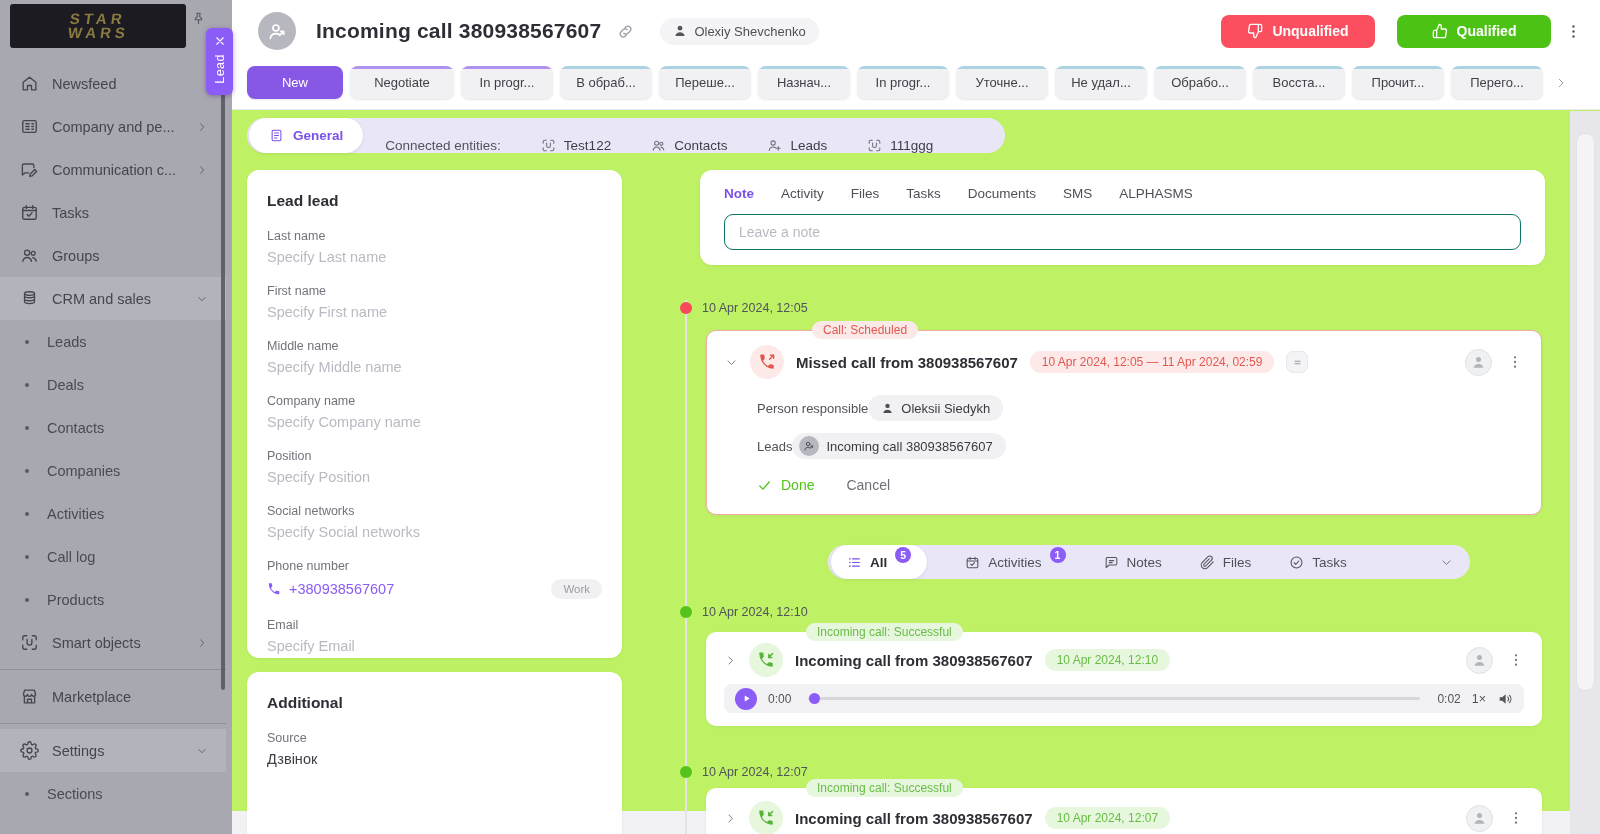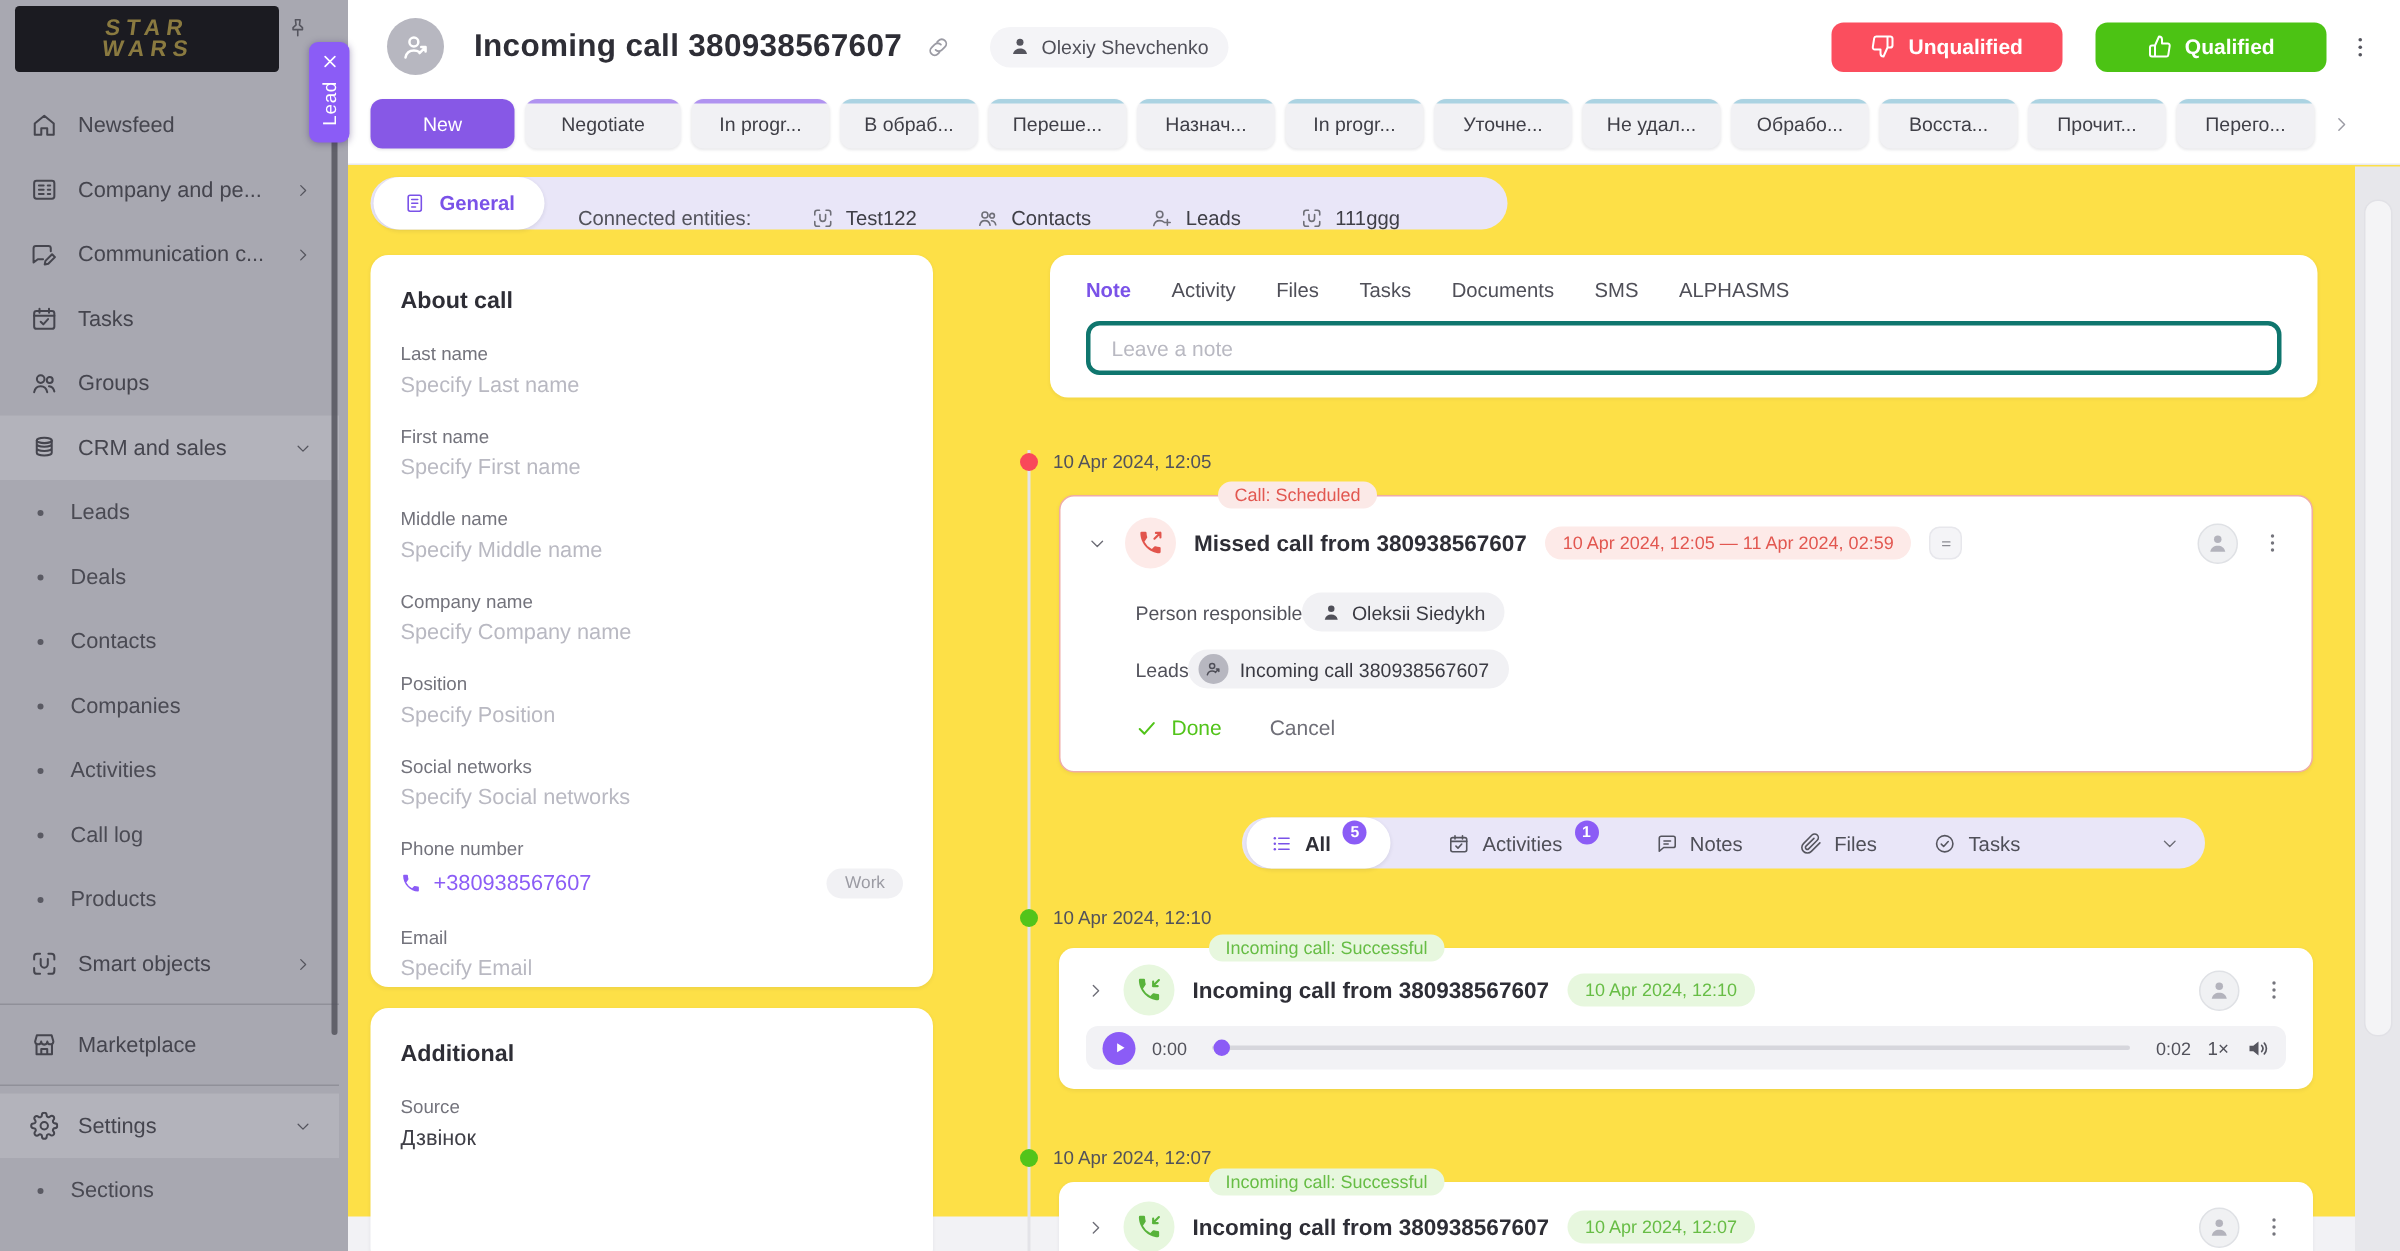--- a/index.html
+++ b/index.html
@@ -25,21 +25,21 @@
   .nav-divider{height:1px;background:rgba(90,90,100,.30);margin:5px 0}
   .side-scroll{position:absolute;right:7px;top:90px;width:4px;height:600px;border-radius:2px;background:#55555e;opacity:.85}
 
   
   .lead-tab{position:absolute;left:206px;top:28px;width:27px;height:67px;background:#8b5cf6;border-radius:6px;z-index:3;
             display:flex;flex-direction:column;align-items:center;padding-top:7px;gap:7px;color:#fff;box-shadow:0 1px 5px rgba(40,20,90,.35)}
   .lead-tab svg{width:12px;height:12px;stroke-width:2.2}
   .lead-tab .txt{writing-mode:vertical-rl;transform:rotate(180deg);font-size:12.5px;letter-spacing:.5px}
 
   
-  .main{position:absolute;left:232px;top:0;right:0;height:811px;background:#fde047}
+  .main{position:absolute;left:232px;top:0;right:0;height:811px;background:#bef264}
   .topbar{position:absolute;left:0;top:0;right:0;height:110px;background:#fff;border-bottom:1px solid #e9e9ee}
   .title-row{position:absolute;left:26px;top:12px;right:18px;height:38px;display:flex;align-items:center}
   .lead-avatar{width:38px;height:38px;border-radius:50%;background:#b7b7c0;color:#fff;display:flex;align-items:center;justify-content:center;flex:none}
   .lead-avatar svg{width:21px;height:21px;stroke-width:1.9}
   .page-title{margin-left:20px;font-size:21px;font-weight:700;letter-spacing:.2px;white-space:nowrap}
   .link-ic{margin-left:16px;color:#9b9ba4}
   .link-ic svg{width:17px;height:17px}
   .assignee{margin-left:26px;height:27px;background:#f4f4f7;border-radius:14px;display:flex;align-items:center;gap:7px;padding:0 13px;font-size:13px;color:#4f4f58}
   .assignee svg{width:14px;height:14px;color:#55555e}
   .spacer{flex:1}
@@ -78,21 +78,21 @@
   .f-value{margin-top:6px;font-size:14.5px;color:#b9b9c2}
   .f-value.filled{color:#3f3f47}
   .phone-line{margin-top:6px;display:flex;align-items:center;gap:8px;font-size:14.5px;color:#8b5cf6}
   .phone-line svg{width:14px;height:14px}
   .tag{margin-left:auto;background:#f1f1f4;color:#9b9ba3;font-size:11.5px;padding:4px 12px;border-radius:11px}
 
   .note-card{left:468px;top:170px;width:845px;height:95px;padding:16px 24px}
   .note-tabs{display:flex;gap:27px;font-size:13.5px;color:#4f4f58}
   .note-tabs .t{cursor:pointer}
   .note-tabs .t.active{color:#7a52e8;font-weight:700}
-  .note-input{margin-top:13px;width:100%;height:36px;border:3px solid #0f766e;border-radius:9px;padding:0 14px;font-size:14px;color:#3f3f47;outline:none;font-family:inherit;background:#fff}
+  .note-input{margin-top:13px;width:100%;height:36px;border:1px solid #0f766e;border-radius:9px;padding:0 14px;font-size:14px;color:#3f3f47;outline:none;font-family:inherit;background:#fff}
   .note-input::placeholder{color:#b9b9c2}
 
   .tl-line{position:absolute;left:453px;top:300px;width:2px;height:534px;background:#e3e3e8}
   .tl-dot{position:absolute;left:448px;width:12px;height:12px;border-radius:50%}
   .dot-red{background:#f9485a}.dot-green{background:#52c41a}
   .tl-date{position:absolute;left:470px;font-size:12.5px;color:#52525b}
 
   .tcard{position:absolute;left:474px;width:836px;background:#fff;border-radius:10px;padding:0 18px;box-shadow:0 1px 3px rgba(25,25,50,.06)}
   .tcard.sched{top:330px;height:185px;border:1px solid #efaca7}
   .tcard.call2{top:632px;height:94px}
@@ -492,21 +492,21 @@
     </span>
     <span class="tab-ent">
       <svg class="ic">
           <use href="#i-smart"></use>
         </svg>
       <span>111ggg</span>
     </span>
   </div>
 
   <div class="card about">
-    <h3>About call</h3>
+    <h3>Lead lead</h3>
     <div class="field">
       <div class="f-label">Last name</div>
       <div class="f-value">Specify Last name</div>
     </div>
     <div class="field">
       <div class="f-label">First name</div>
       <div class="f-value">Specify First name</div>
     </div>
     <div class="field">
       <div class="f-label">Middle name</div>

